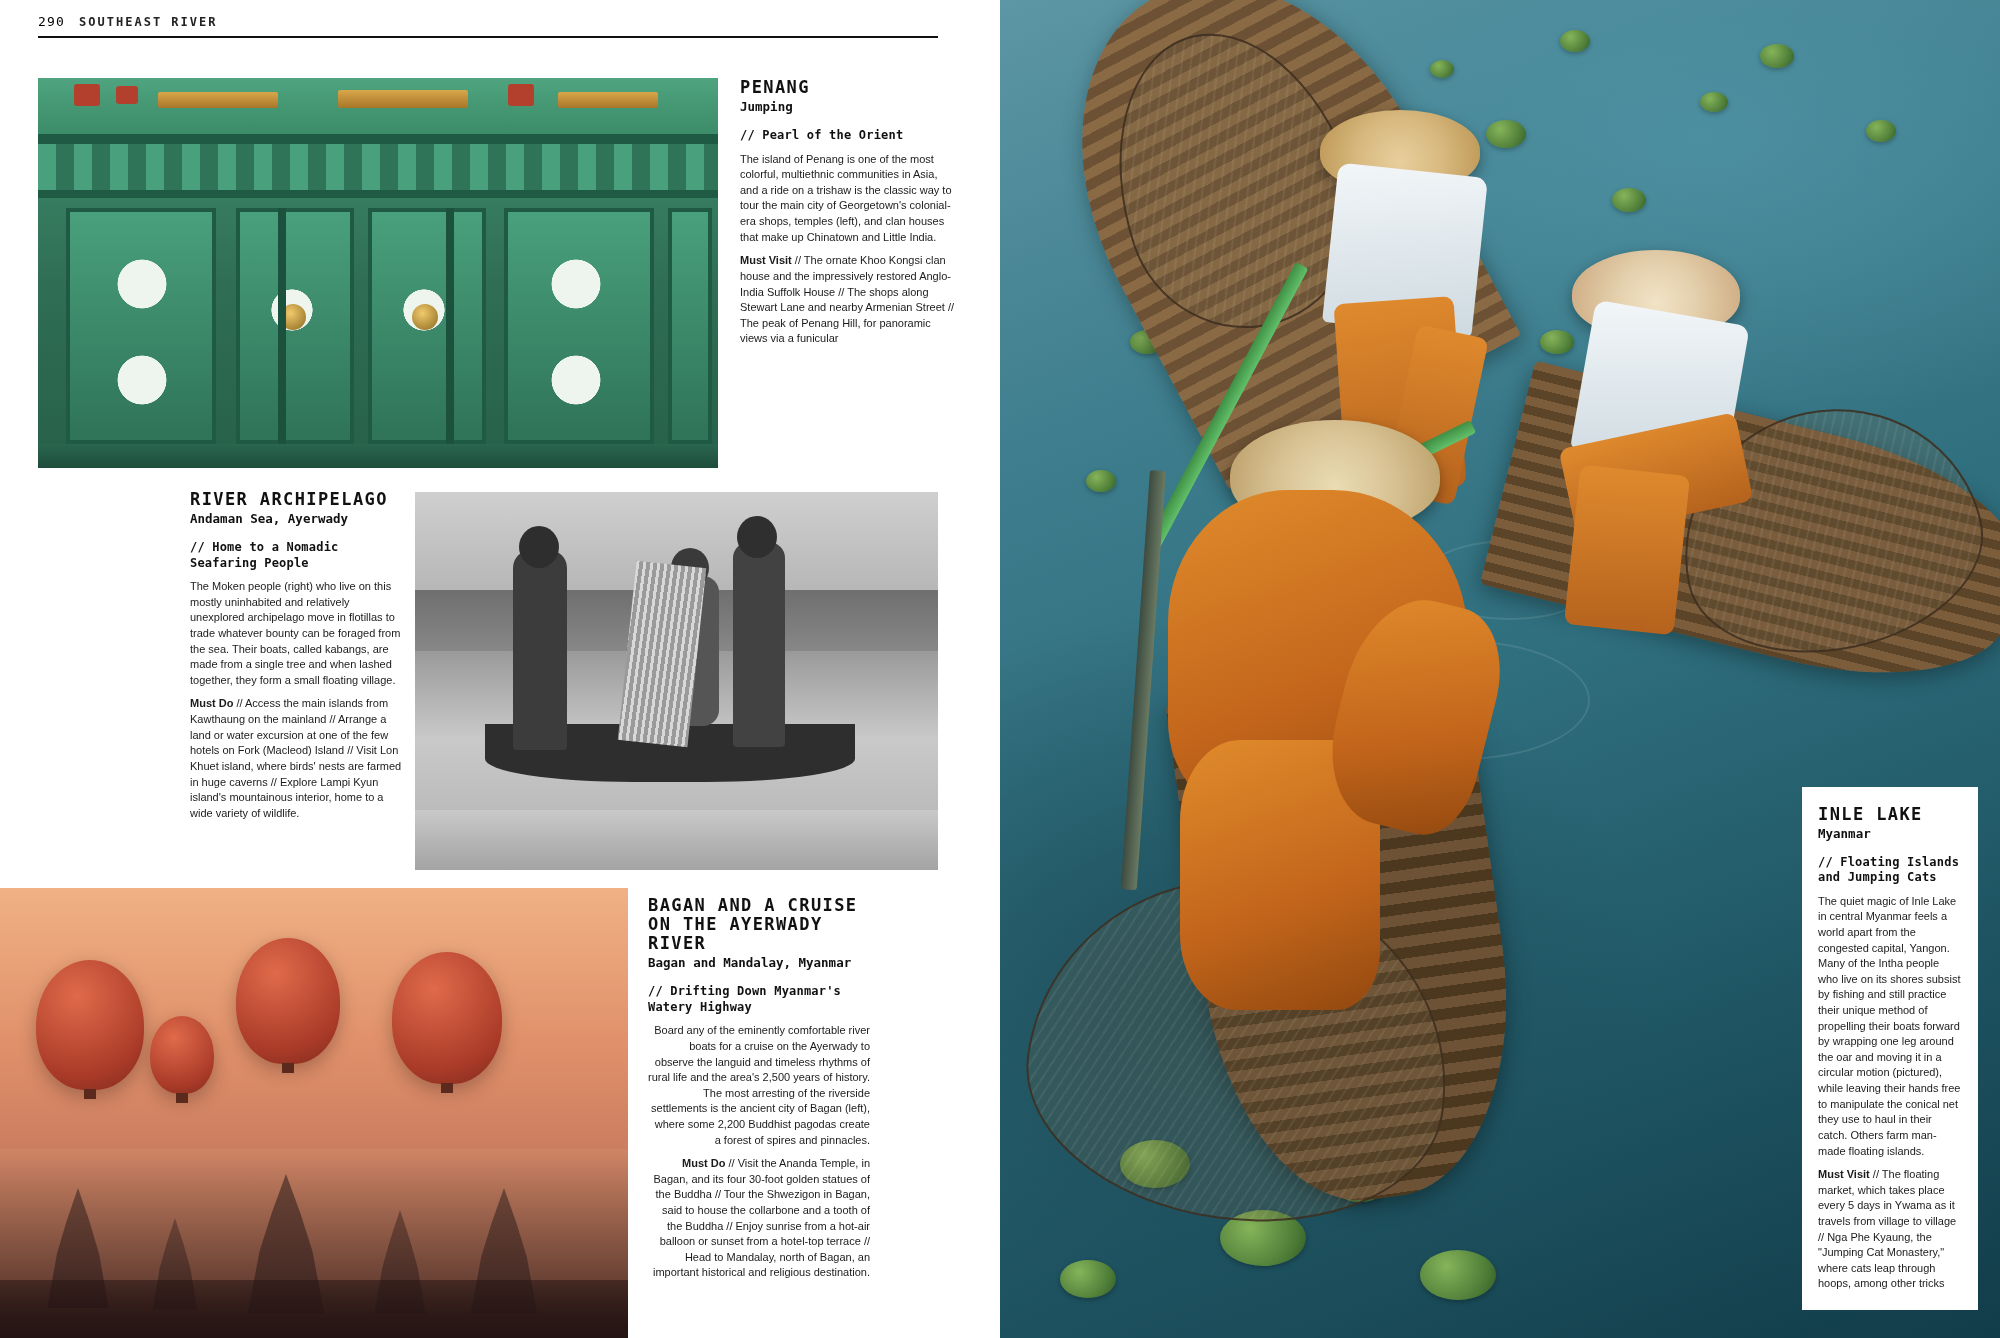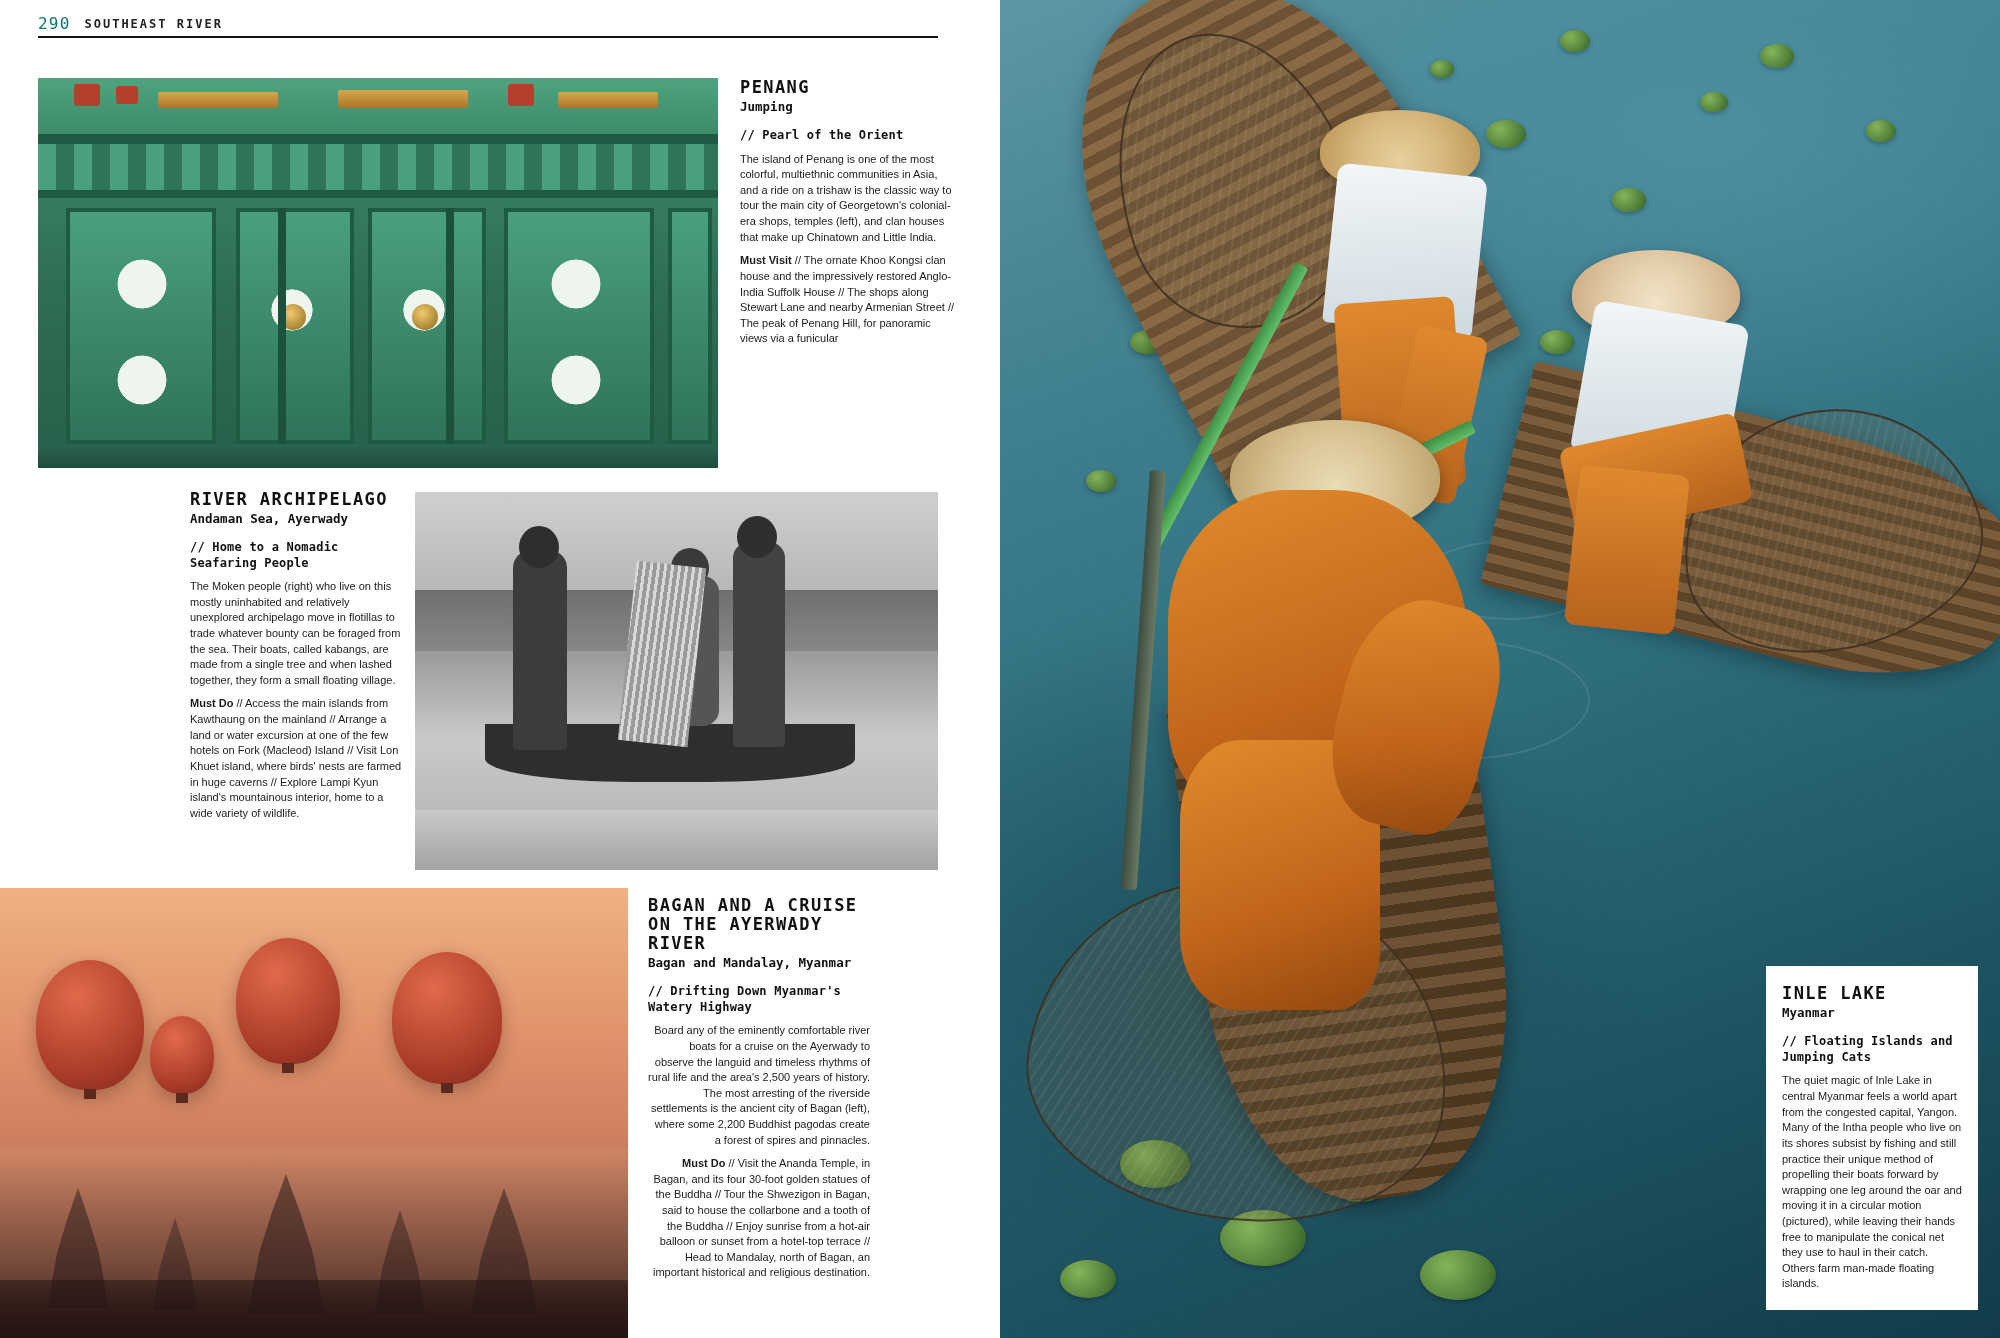--- a/index.html
+++ b/index.html
@@ -18,21 +18,21 @@
     background: #fff;
     padding: 0;
   }
   .folio {
     position: absolute;
     top: 14px; left: 38px;
     width: 900px;
     display: flex; align-items: center; gap: 14px;
   }
   .folio-num {
-    font-size: 16px; letter-spacing: 1.2px; color: #0f766e;
+    font-size: 13px; letter-spacing: 1.2px; color: #000000;
     font-family: "DejaVu Sans Mono", monospace;
   }
   .folio-title {
     font-size: 12px; letter-spacing: 2.0px; color: #222;
     font-weight: 700;
     font-family: "DejaVu Sans Mono", monospace;
   }
   .folio-rule {
     position: absolute;
     top: 36px; left: 38px; width: 900px; height: 2px; background: #111;
@@ -110,21 +110,21 @@
   
   .page-right {
     position: relative;
     width: 1000px; height: 1338px;
     overflow: hidden;
     background: #2d6f7e;
   }
   .inle-card {
     position: absolute;
     right: 22px; bottom: 28px;
-    width: 212px;
+    width: 176px;
     background: #ffffff;
     padding: 18px 16px 18px 16px;
   }
   .inle-card h2.entry-title { font-size: 17px; }
   .inle-card .entry-sub { font-size: 12.5px; }
   .inle-card .tagline { font-size: 12px; }
   .inle-card .body-copy { font-size: 11px; }
 
   
   .water {
@@ -382,15 +382,19 @@
       <div class="robe" style="left:180px;top:740px;width:200px;height:270px;border-radius:30% 25% 22% 28%;"></div>
       <div class="robe" style="left:340px;top:600px;width:150px;height:230px;border-radius:45% 35% 30% 40%;transform:rotate(14deg);"></div>
       <div class="oar" style="left:150px;top:470px;width:16px;height:420px;transform:rotate(4deg);background:linear-gradient(90deg,#3d4a3f,#6a7a63);"></div>
     </div>
 
     <div class="inle-card">
       <h2 class="entry-title">INLE LAKE</h2>
       <div class="entry-sub">Myanmar</div>
       <div class="tagline">// Floating Islands and Jumping Cats</div>
       <p class="body-copy">The quiet magic of Inle Lake in central Myanmar feels a world apart from the congested capital, Yangon. Many of the Intha people who live on its shores subsist by fishing and still practice their unique method of propelling their boats forward by wrapping one leg around the oar and moving it in a circular motion (pictured), while leaving their hands free to manipulate the conical net they use to haul in their catch. Others farm man-made floating islands.</p>
+      <p class="body-copy">
+        <span class="lead-label">Must Visit</span>
+        <span>// The floating market, which takes place every 5 days in Ywama as it travels from village to village // Nga Phe Kyaung, the "Jumping Cat Monastery," where cats leap through hoops, among other tricks</span>
+      </p>
     </div>
   </div>
 </div>
 
 </body></html>

